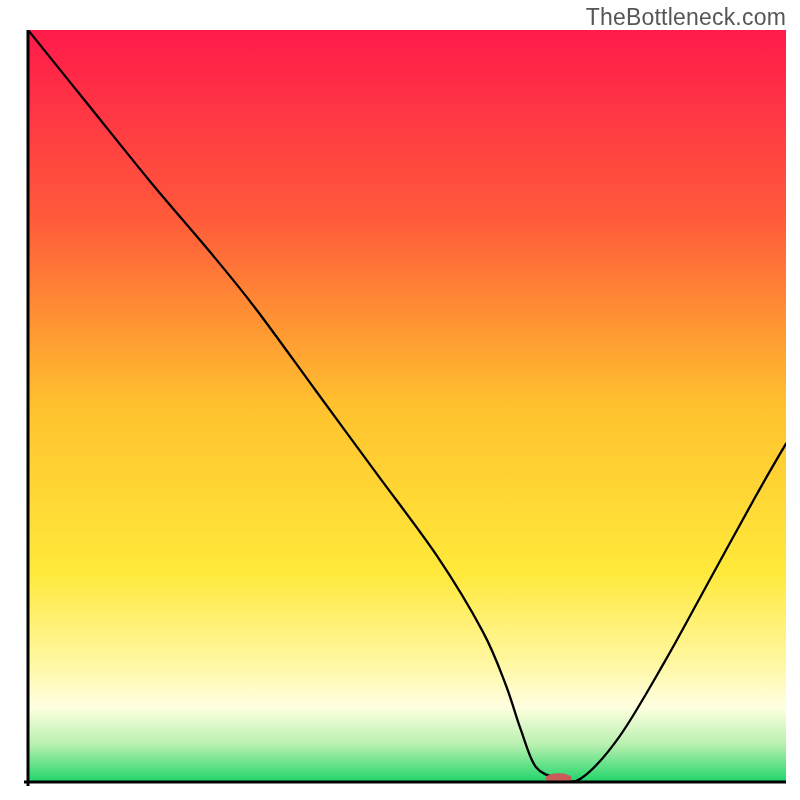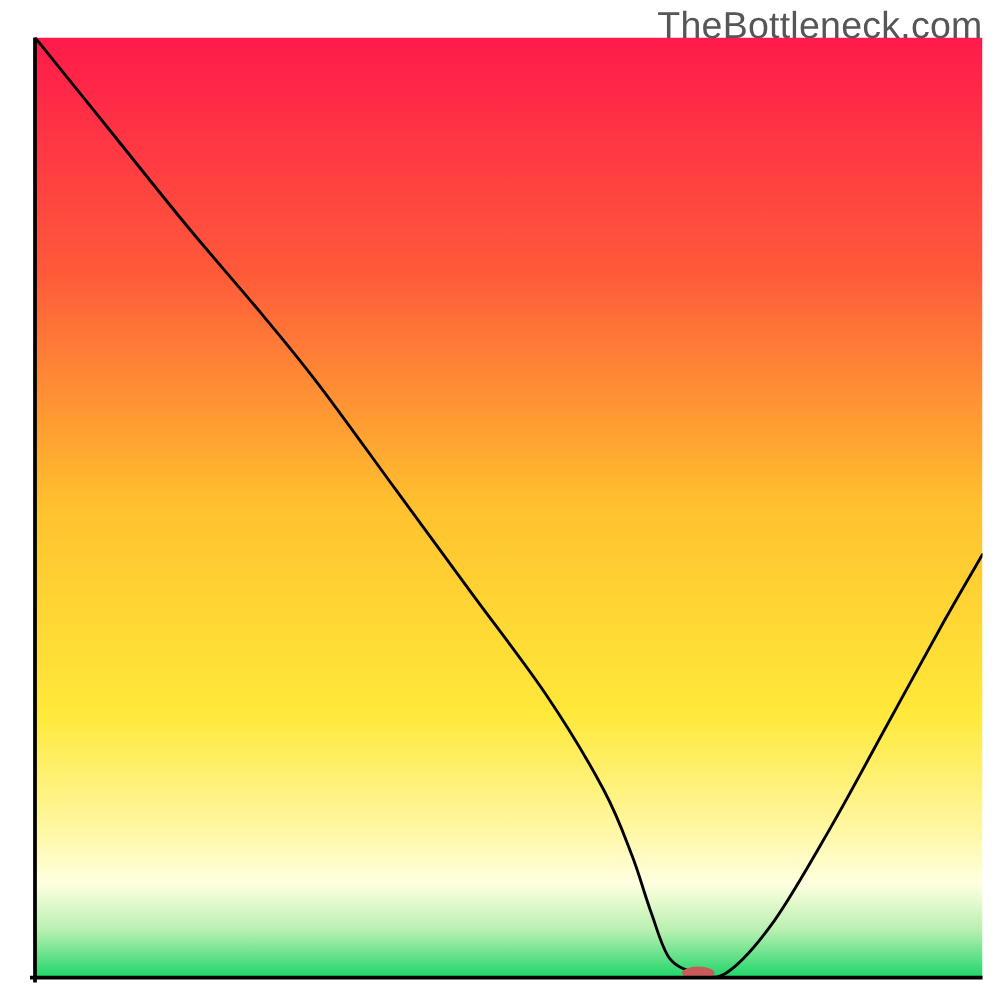--- a/index.html
+++ b/index.html
@@ -12,21 +12,21 @@
   }
   .container {
     position: relative;
     width: 800px;
     height: 800px;
   }
   .watermark {
     position: absolute;
     top: 4px;
     right: 14px;
-    font-size: 30px;
+    font-size: 23px;
     color: #565656;
     font-weight: 400;
     letter-spacing: 0.2px;
   }
   svg {
     display: block;
   }
 </style>
 </head>
 <body>

